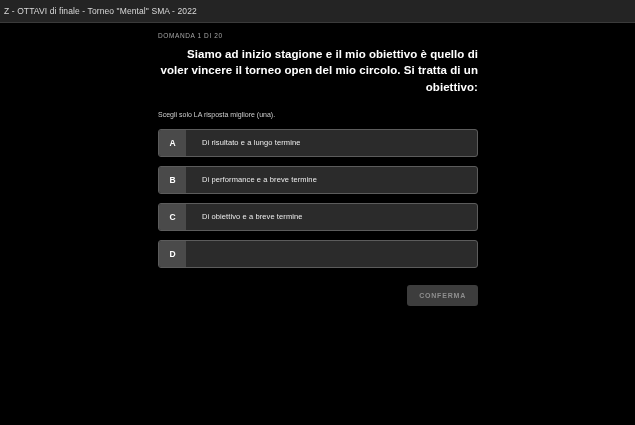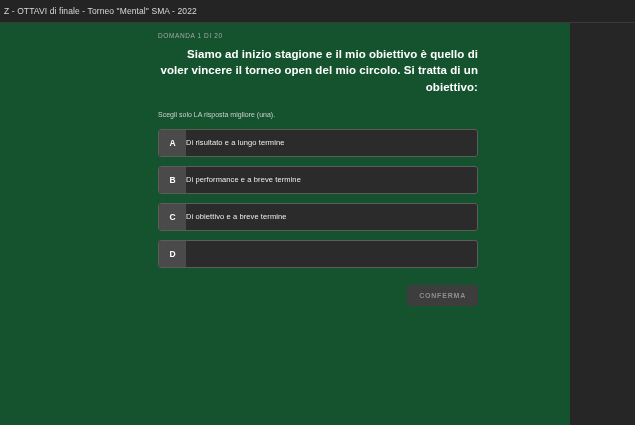--- a/index.html
+++ b/index.html
@@ -9,23 +9,23 @@
   body {
     width: 635px;
     height: 425px;
     background: #262626;
     font-family: "Liberation Sans", sans-serif;
     color: #e8e8e8;
     overflow: hidden;
   }
   .app {
     position: relative;
-    width: 570px;
+    width: 635px;
     height: 425px;
-    background: #14532d;
+    background: #000000;
   }
   
   .topbar {
     position: absolute;
     top: 0;
     left: 0;
     width: 635px;
     height: 22px;
     background: #242424;
     display: flex;
@@ -100,21 +100,21 @@
     font-size: 8.5px;
     font-weight: bold;
     display: flex;
     align-items: center;
     justify-content: center;
   }
   .option-label {
     flex: 1;
     display: flex;
     align-items: center;
-    padding-left: 0;
+    padding-left: 16px;
     font-size: 7.5px;
     color: #ededed;
     letter-spacing: 0.1px;
   }
   
   .confirm-row {
     display: flex;
     justify-content: flex-end;
     margin-top: 17px;
   }

